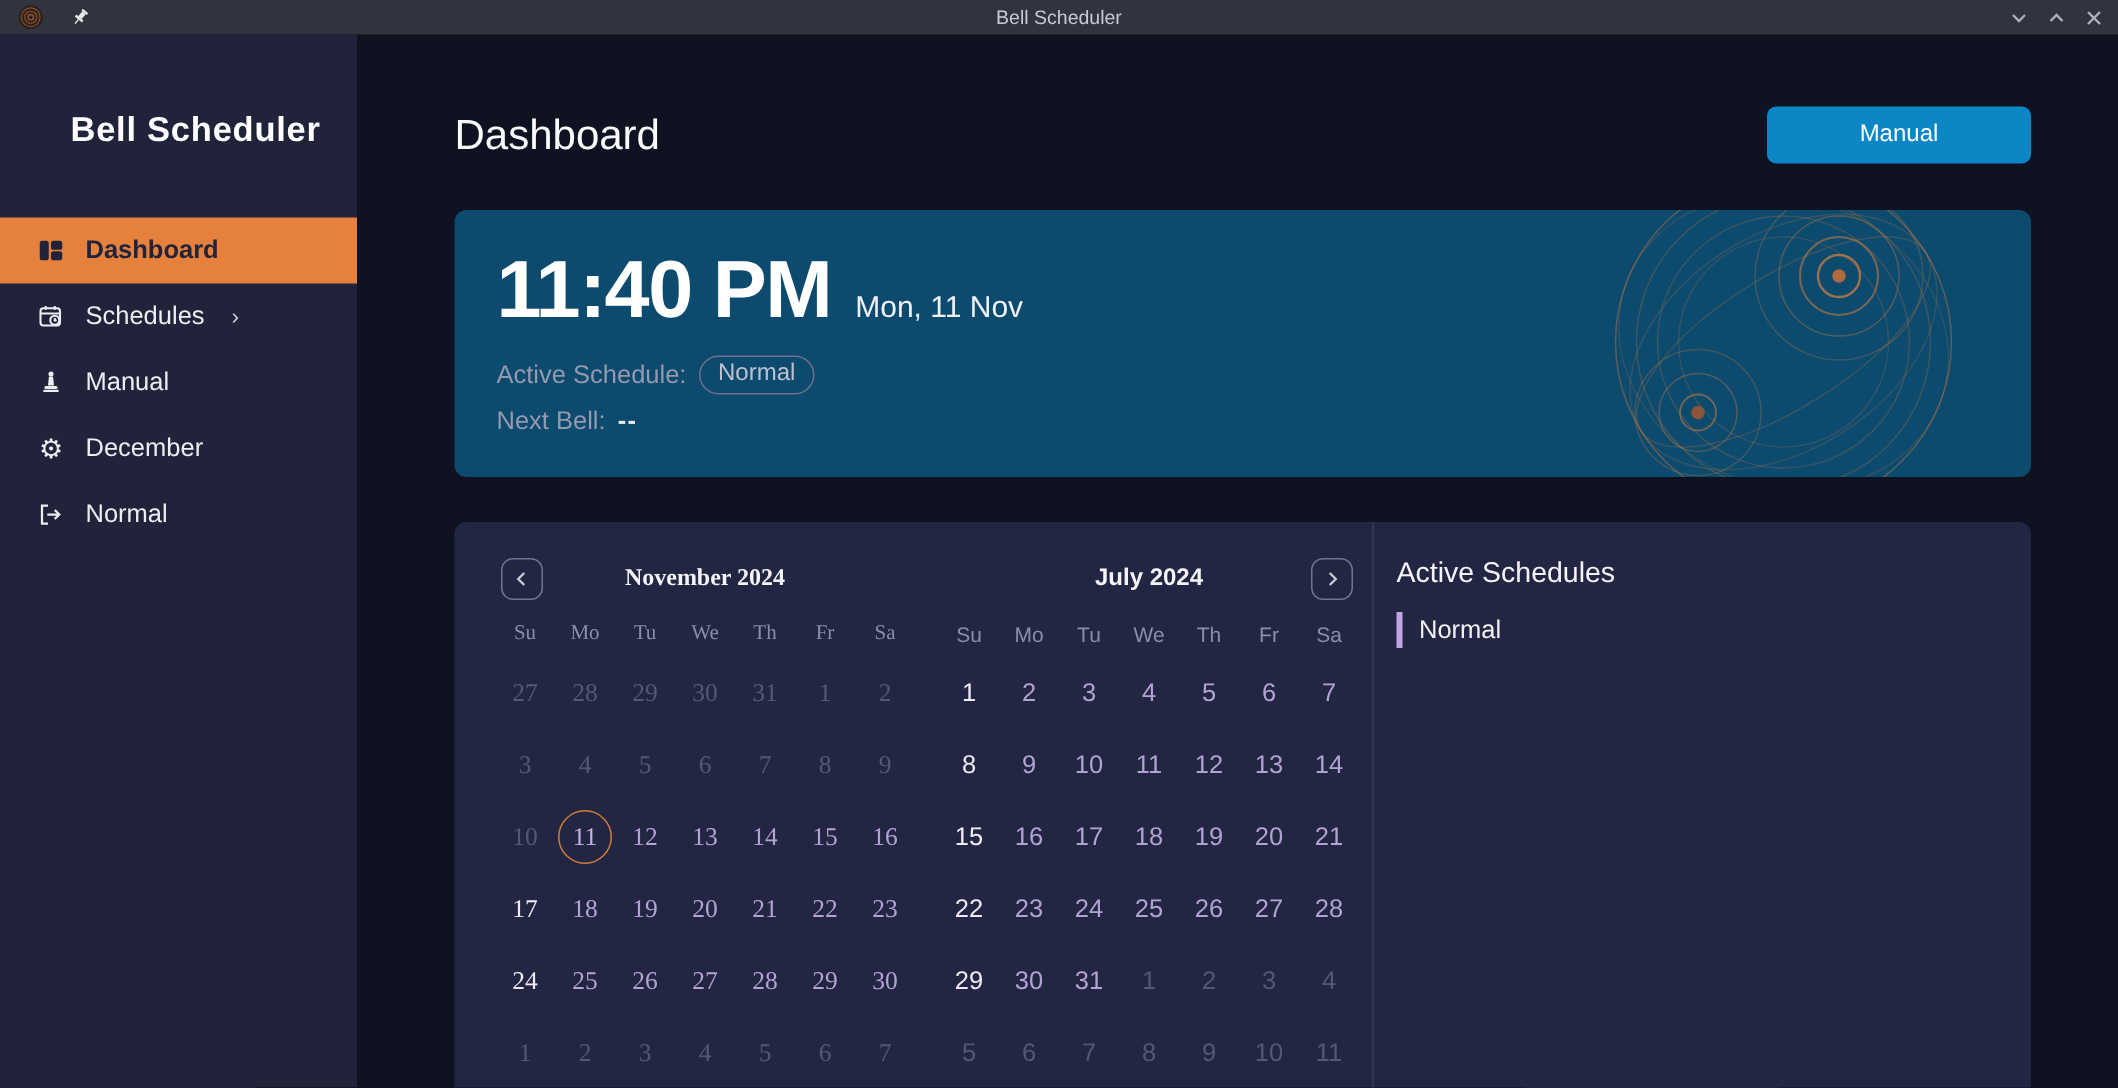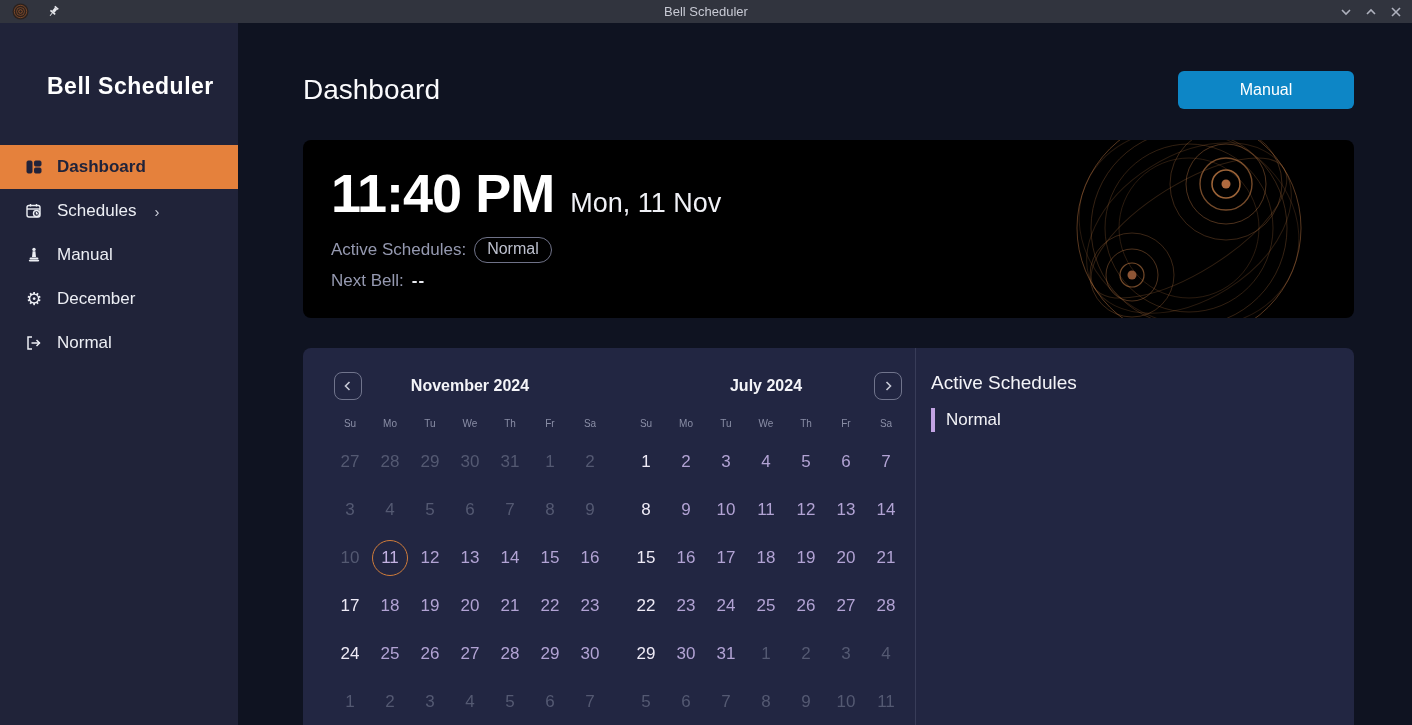--- a/index.html
+++ b/index.html
@@ -44,26 +44,26 @@
   .main { flex:1; padding:0 58px 0 65px; }
   .main-header { margin-top:47px; height:40px; display:flex; align-items:center; justify-content:space-between; }
   .page-title { font-size:28px; font-weight:500; color:#fafafc; }
   .manual-btn {
     width:176px; height:38px; background:#0d86c6; border:none; border-radius:6px;
     color:#ffffff; font-size:16px; font-family:inherit; cursor:pointer;
   }
 
   
   .clock-card {
-    margin-top:30px; height:178px; background:#000000; border-radius:8px;
+    margin-top:30px; height:178px; background:#0c4a6e; border-radius:8px;
     position:relative; overflow:hidden; padding:24px 0 18px 28px;
   }
   .time-row { display:flex; align-items:baseline; gap:16px; }
   .big-time { font-size:54px; font-weight:800; letter-spacing:-1px; color:#ffffff; line-height:1.1; }
-  .time-date { font-size:27px; color:#f0f1f6; }
+  .time-date { font-size:20px; color:#f0f1f6; }
   .meta-line { margin-top:14px; font-size:17px; color:#9599b0; display:flex; align-items:center; gap:8px; }
   .meta-line + .meta-line { margin-top:8px; }
   .schedule-pill {
     border:1px solid #6f7288; border-radius:14px; padding:2px 12px 4px;
     font-size:16px; color:#bdc0ce;
   }
   .next-bell-val { color:#e9eaf0; font-weight:bold; letter-spacing:1px; }
   .orbits { position:absolute; top:0; right:0; height:100%; pointer-events:none; }
 
   
@@ -74,27 +74,27 @@
   .cal-divider { position:absolute; left:612px; top:0; bottom:0; width:1px; background:#383c58; }
   .cal-nav {
     position:absolute; top:24px; width:28px; height:28px; border-radius:8px;
     border:1px solid #70748c; background:transparent; display:flex; align-items:center;
     justify-content:center; cursor:pointer;
   }
   .cal-nav svg { stroke:#c7c9d6; }
   .cal-nav.prev { left:31px; }
   .cal-nav.next { left:571px; }
   .month { position:absolute; top:24px; width:280px; }
-  .month.m0 { left:27px; }
+  .month.m0 { left:27px;font-family:Liberation Serif, serif; }
   .month.m1 { left:323px; }
   .month-title { text-align:center; font-size:16px; font-weight:600; color:#f4f4f8; height:28px; line-height:28px; }
   .month-grid { margin-top:8px; display:grid; grid-template-columns:repeat(7,40px); }
   .dow-cell {
     height:30px; display:flex; align-items:center; justify-content:center;
-    font-size:10px; color:#8a8ea6;
+    font-size:14px; color:#8a8ea6;
   }
   .day-cell {
     height:48px; display:flex; align-items:center; justify-content:center;
     font-size:17px; cursor:pointer;
   }
   .day-cell span { width:36px; height:36px; display:flex; align-items:center; justify-content:center; border-radius:50%; }
   .day-cell.dim { color:#545972; }
   .day-cell.normal { color:#b2a3d4; }
   .day-cell.sunday { color:#eeeaf6; }
   .day-cell.today { color:#c3b2e2; }
@@ -239,21 +239,21 @@
           <circle cx="138" cy="135" r="42" stroke-opacity="0.3"></circle>
           <circle cx="232" cy="44" r="4.5" fill="#b06a3f" stroke="none"></circle>
           <circle cx="138" cy="135" r="4.5" fill="#8d5535" stroke="none"></circle>
         </g>
       </svg>
       <div class="time-row">
         <span class="big-time">11:40 PM</span>
         <span class="time-date">Mon, 11 Nov</span>
       </div>
       <div class="meta-line">
-        <span>Active Schedules:</span>
+        <span>Active Schedule:</span>
         <span class="schedule-pill">Normal</span>
       </div>
       <div class="meta-line">
         <span>Next Bell:</span>
         <span class="next-bell-val">--</span>
       </div>
     </div>
 
     <div class="calendar-card">
       <button class="cal-nav prev">

